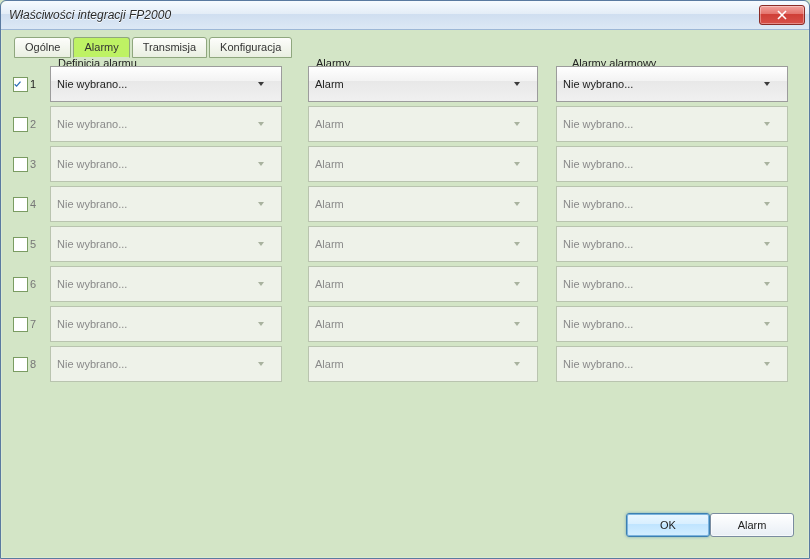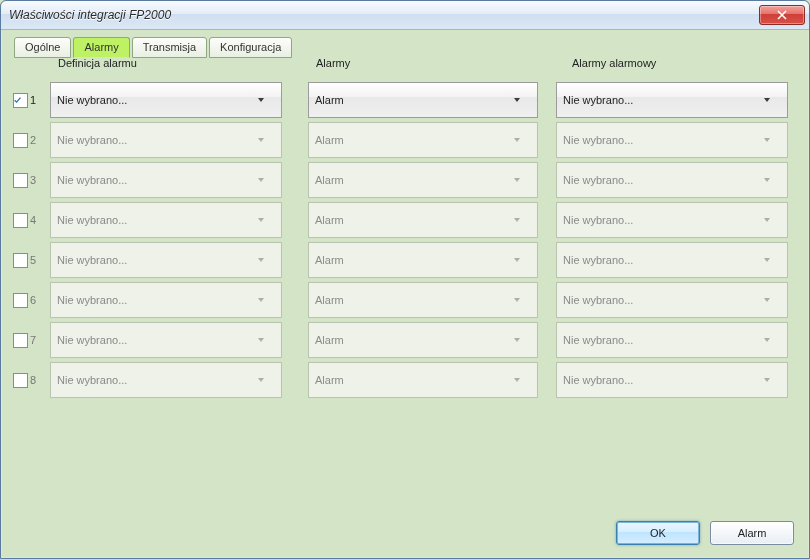--- a/index.html
+++ b/index.html
@@ -79,21 +79,21 @@
   }
   .tab.active {
     background: #bef264;
     border-bottom: 1px solid #d3e5c6;
     z-index: 2;
   }
 
   .headers {
     display: flex;
     padding-left: 48px;
-    margin-bottom: 20px;
+    margin-bottom: 4px;
     color: #222;
   }
   .hdr-def { width: 258px; }
   .hdr-fun { width: 256px; }
   .hdr-point { flex: 1; }
 
   .rows { display: flex; flex-direction: column; gap: 18px; }
   .row {
     display: flex;
     align-items: center;
@@ -151,23 +151,22 @@
   }
   .combo.disabled .arrow { color: #a8b29e; }
 
   .c-def { width: 232px; margin-right: 26px; }
   .c-fun { width: 230px; margin-right: 18px; }
   .c-point { width: 232px; }
 
   .buttons {
     position: absolute;
     right: 14px;
-    bottom: 12px;
-    display: flex;
-    gap: 10px;
+    bottom: 20px;
+    display: flex;
   }
   .btn {
     min-width: 82px;
     height: 22px;
     border: 1px solid #7a8ca0;
     border-radius: 3px;
     background: linear-gradient(to bottom, #ffffff, #e8eef5);
     display: flex;
     align-items: center;
     justify-content: center;

